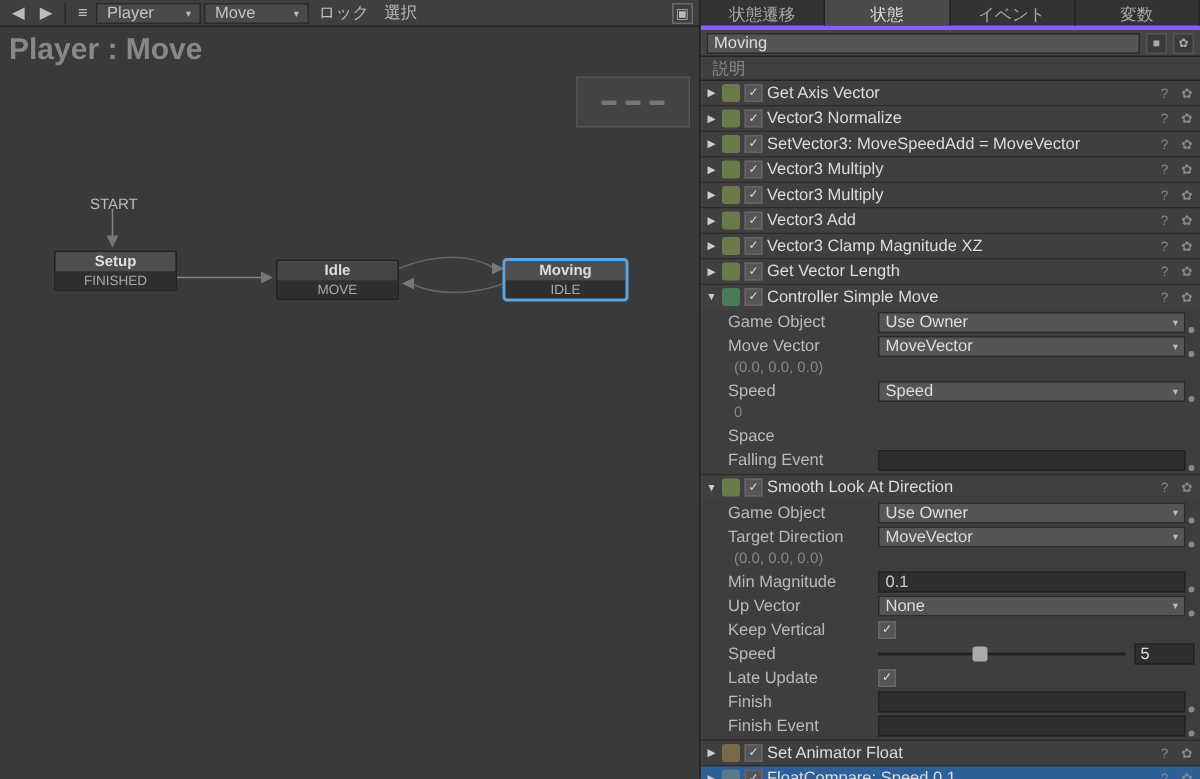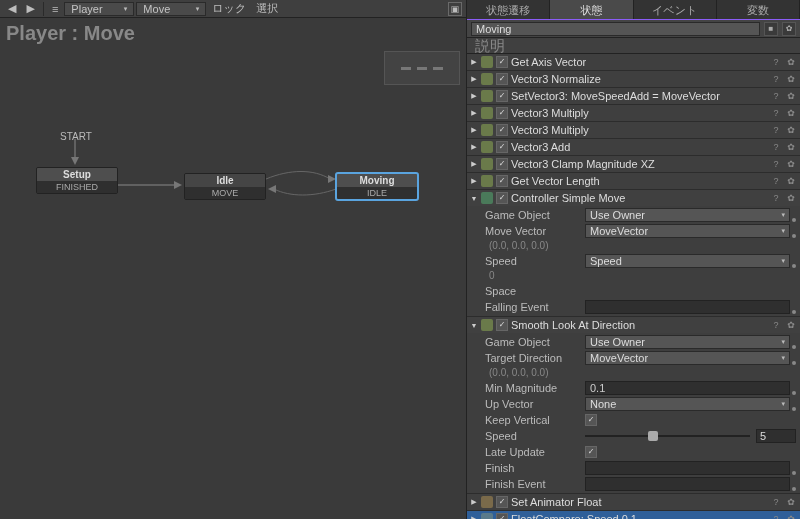--- a/index.html
+++ b/index.html
@@ -22,27 +22,27 @@
   .node .hdr{background:#4e4e4e;text-align:center;font-size:10px;padding:1px 0;font-weight:bold;color:#ddd}
   .node .sub{background:#2f2f2f;text-align:center;font-size:9px;padding:1px 0;color:#aaa}
   .node.sel{outline:2px solid #5aa4df;outline-offset:-1px}
   .node.dark .hdr{background:#454545}
   .start-lbl{position:absolute;font-size:10px;font-weight:normal;color:#bbb}
   
   svg.wire{position:absolute;overflow:visible;pointer-events:none}
   .arrow{fill:#777}
   
   #right{flex:1;display:flex;flex-direction:column;background:#3e3e3e;overflow:hidden}
-  #tabs{height:20px;display:flex;background:#333;border-bottom:1px solid #8b5cf6}
+  #tabs{height:20px;display:flex;background:#333;border-bottom:3px solid #8b5cf6}
   .tab{flex:1;text-align:center;line-height:20px;font-size:11px;color:#aaa;border-right:1px solid #222}
   .tab.active{background:#4a4a4a;color:#ddd}
   #state-name-row{height:18px;background:#444;display:flex;align-items:center;padding:0 4px;border-bottom:1px solid #222;gap:4px}
   #state-name-row input{flex:1;background:#555;border:1px solid #2a2a2a;height:14px;padding:0 4px;color:#ddd;font-size:11px}
   .mini-ic{width:14px;height:14px;border:1px solid #555;display:inline-flex;align-items:center;justify-content:center;font-size:8px;color:#aaa;background:#3a3a3a}
-  #desc-row{height:16px;background:#404040;border-bottom:1px solid #222;padding-left:8px;line-height:16px;color:#888;font-size:15px}
+  #desc-row{height:16px;background:#404040;border-bottom:1px solid #222;padding-left:8px;line-height:16px;color:#888;font-size:11px}
   #insp{flex:1;overflow:auto}
   .action{border-bottom:1px solid #2c2c2c}
   .action-hdr{display:flex;align-items:center;height:16px;padding:0 3px;gap:3px;background:#3f3f3f}
   .action-hdr.open{background:#404040}
   .action-sel{background:#2f5f99!important}
   .fold{width:8px;text-align:center;color:#ccc;font-size:7px}
   .aicon{width:12px;height:12px;display:inline-block;background:#6a7a4a;border-radius:2px;position:relative}
   .aicon.b{background:#5a7a8a}
   .aicon.c{background:#7a6a4a}
   .aicon.d{background:#4a7a5a}

